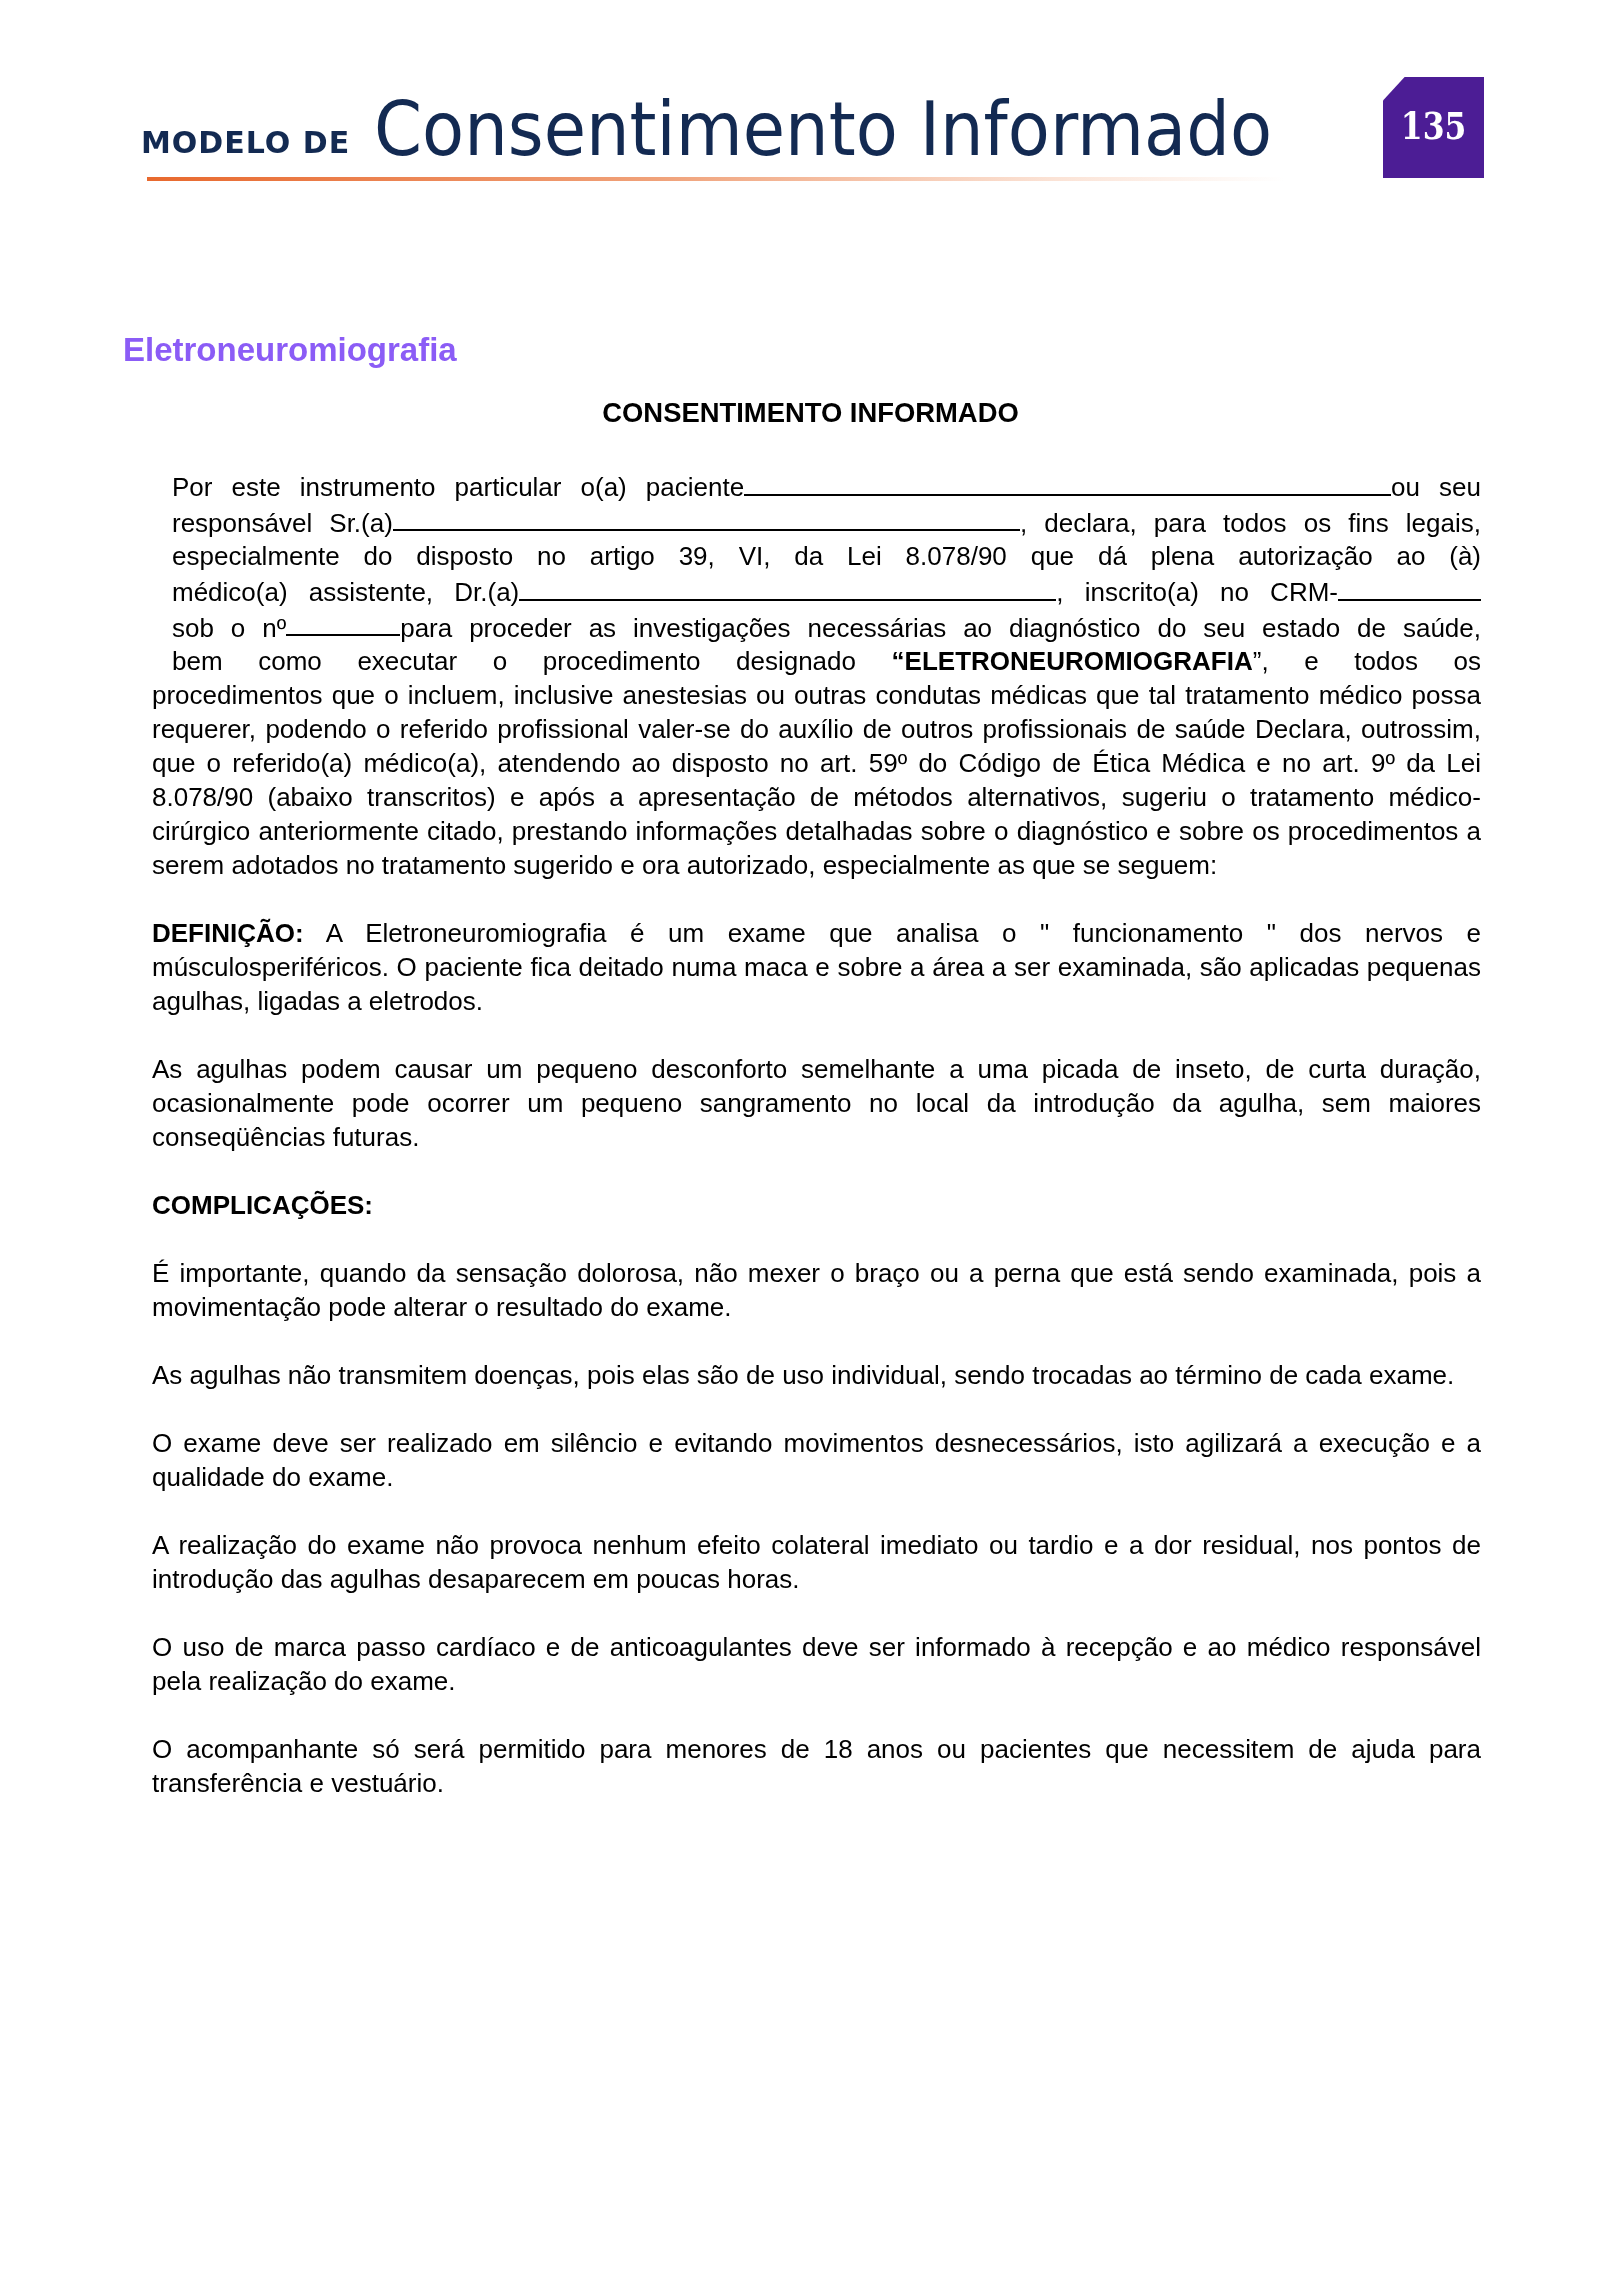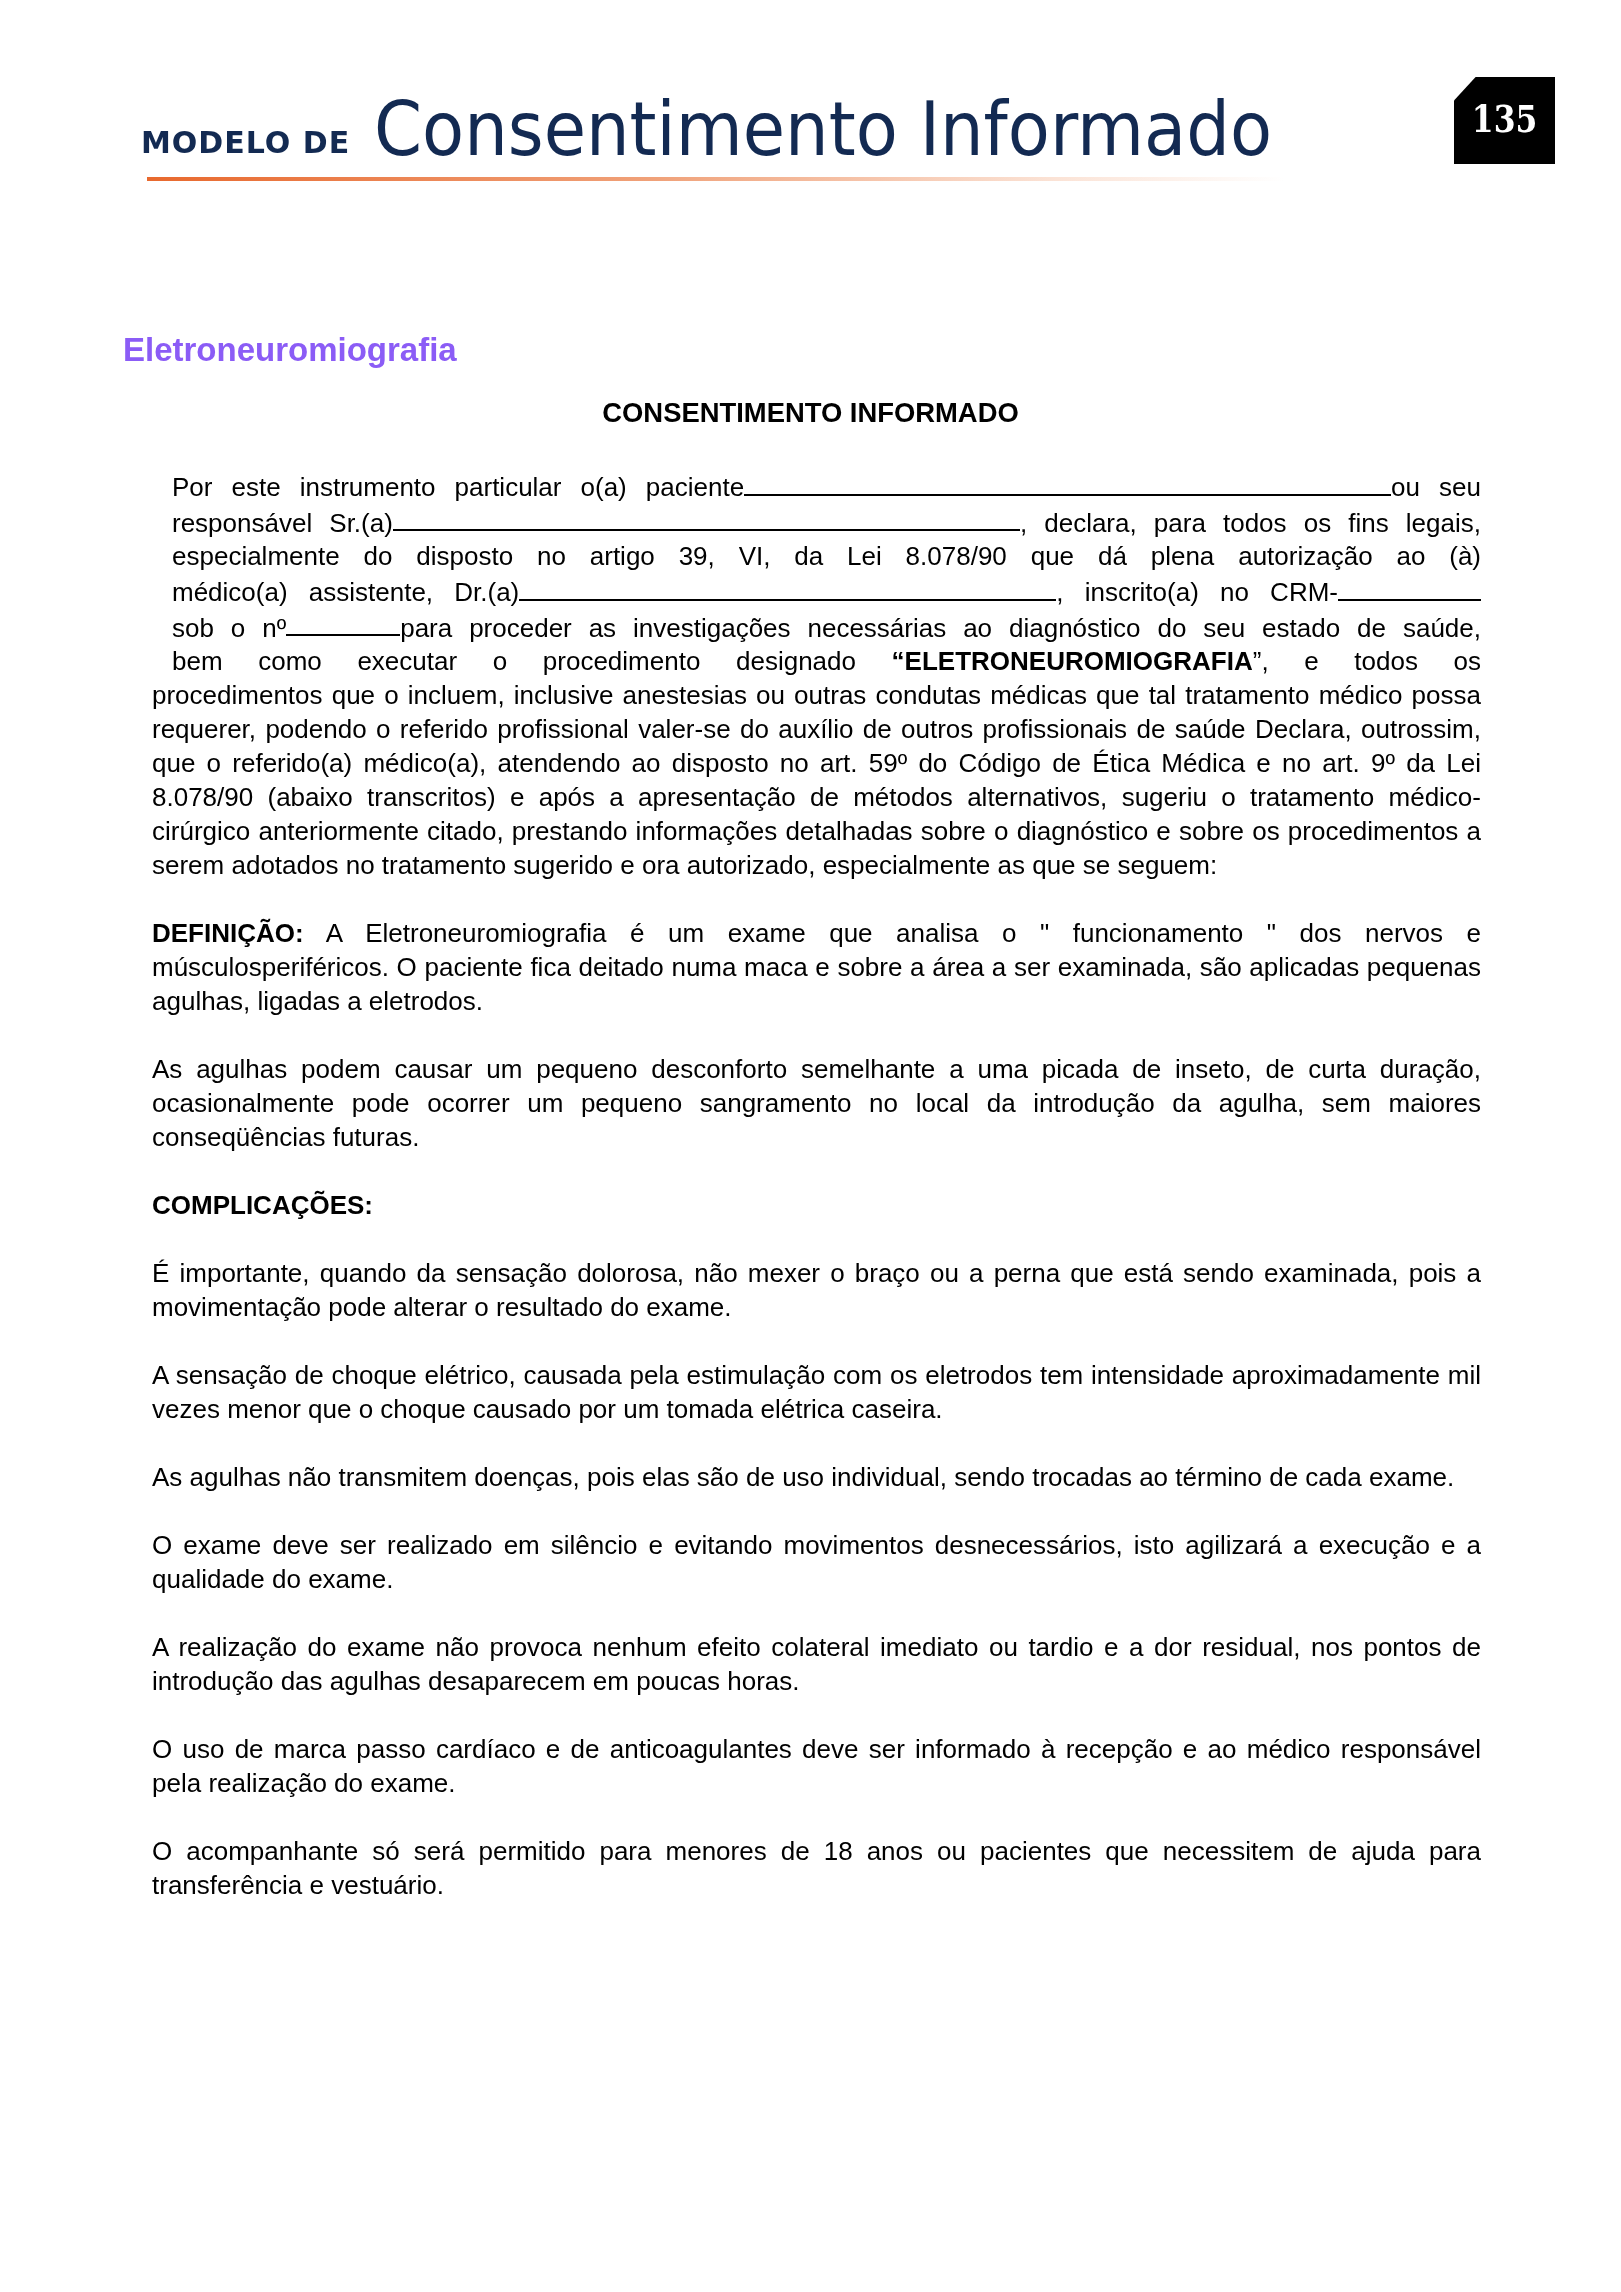--- a/index.html
+++ b/index.html
@@ -1,20 +1,20 @@
 <!DOCTYPE html>
 <html><head>
 <meta charset="utf-8">
 <style>
   html, body { margin:0; padding:0; background:#ffffff; }
   body { width:1621px; height:2293px; position:relative; overflow:hidden; font-family:"Liberation Sans", sans-serif; color:#000; }
   .hdr-small { position:absolute; left:141px; top:125px; font-family:"DejaVu Sans", sans-serif; font-weight:bold; font-size:30px; color:#132a52; letter-spacing:1px; }
   .hdr-big { position:absolute; left:374px; top:86px; font-family:"DejaVu Sans", sans-serif; font-size:74px; color:#132a52; letter-spacing:0px; font-weight:normal; transform:scaleX(0.93); transform-origin:left top; }
   .hdr-line { position:absolute; left:147px; top:177px; width:1137px; height:3.9px; background:linear-gradient(to right, #e8692e 0%, #f0a27a 45%, #fbe3d6 80%, rgba(255,255,255,0) 100%); }
-  .page-box { position:absolute; left:1454px; top:77px; width:101px; height:87px; background:#000000; clip-path:polygon(21.6px 0, 100% 0, 100% 100%, 0 100%, 0 23.5px); display:flex; align-items:center; justify-content:center; }
+  .page-box { position:absolute; left:1383px; top:77px; width:101px; height:101px; background:#4c1d95; clip-path:polygon(21.6px 0, 100% 0, 100% 100%, 0 100%, 0 23.5px); display:flex; align-items:center; justify-content:center; }
   .page-num { color:#fff; font-family:"DejaVu Serif", serif; font-weight:bold; font-size:37px; margin-top:-3.9px; transform:scaleX(0.85); }
   .section-title { position:absolute; left:123px; top:331px; font-size:33px; font-weight:bold; color:#8b5cf6; }
   .doc-title { position:absolute; left:0; width:1621px; top:397px; text-align:center; font-size:27.4px; font-weight:bold; }
   .body { position:absolute; left:152px; width:1329px; top:468px; font-size:26px; line-height:34px; text-align:justify; }
   .body p { margin:0 0 34px 0; }
   .nowrap-line { display:block; text-align-last:justify;margin-left:20px; }
   .blank { display:inline-block; border-bottom:2px solid #000; height:25.5px; vertical-align:baseline; }
 </style>
 </head>
 <body>
@@ -41,20 +41,19 @@
     <span class="nowrap-line"><span>bem como executar o procedimento designado</span> <b>“ELETRONEUROMIOGRAFIA</b><span>”, e todos os</span></span>
     <span>procedimentos que o incluem, inclusive anestesias ou outras condutas médicas que tal tratamento médico possa requerer, podendo o referido profissional valer-se do auxílio de outros profissionais de saúde Declara, outrossim, que o referido(a) médico(a), atendendo ao disposto no art. 59º do Código de Ética Médica e no art. 9º da Lei 8.078/90 (abaixo transcritos) e após a apresentação de métodos alternativos, sugeriu o tratamento médico-cirúrgico anteriormente citado, prestando informações detalhadas sobre o diagnóstico e sobre os procedimentos a serem adotados no tratamento sugerido e ora autorizado, especialmente as que se seguem:</span>
   </p>
 
   <p><b>DEFINIÇÃO:</b><span> A Eletroneuromiografia é um exame que analisa o " funcionamento " dos nervos e músculosperiféricos.  O paciente fica deitado numa maca e sobre a área a ser examinada, são aplicadas pequenas agulhas, ligadas a eletrodos.</span></p>
 
   <p>As agulhas podem causar um pequeno desconforto semelhante a uma picada de inseto, de curta duração, ocasionalmente pode ocorrer um pequeno sangramento no local da introdução da agulha, sem maiores conseqüências futuras.</p>
 
   <p><b>COMPLICAÇÕES:</b></p>
   <p>É importante, quando da sensação dolorosa, não mexer o braço ou a perna que está sendo examinada, pois a movimentação pode alterar o resultado do exame.</p>
-  <p>A sensação de choque elétrico, causada pela estimulação com os eletrodos tem intensidade aproximadamente mil vezes menor que o choque causado por um tomada elétrica caseira.</p>
   <p>As agulhas não transmitem doenças, pois elas são de uso individual, sendo trocadas ao término de cada exame.</p>
   <p>O exame deve ser realizado em silêncio e evitando movimentos desnecessários, isto agilizará a execução e a qualidade do exame.</p>
   <p>A realização do exame não provoca nenhum efeito colateral imediato ou tardio e a dor residual, nos pontos de introdução das agulhas desaparecem em poucas horas.</p>
   <p>O uso de marca passo cardíaco e de anticoagulantes deve ser informado à recepção e ao médico responsável pela realização do exame.</p>
   <p>O acompanhante só será permitido para menores de 18 anos ou pacientes que necessitem de ajuda para transferência e vestuário.</p>
 </div>
 
 
 </body></html>

